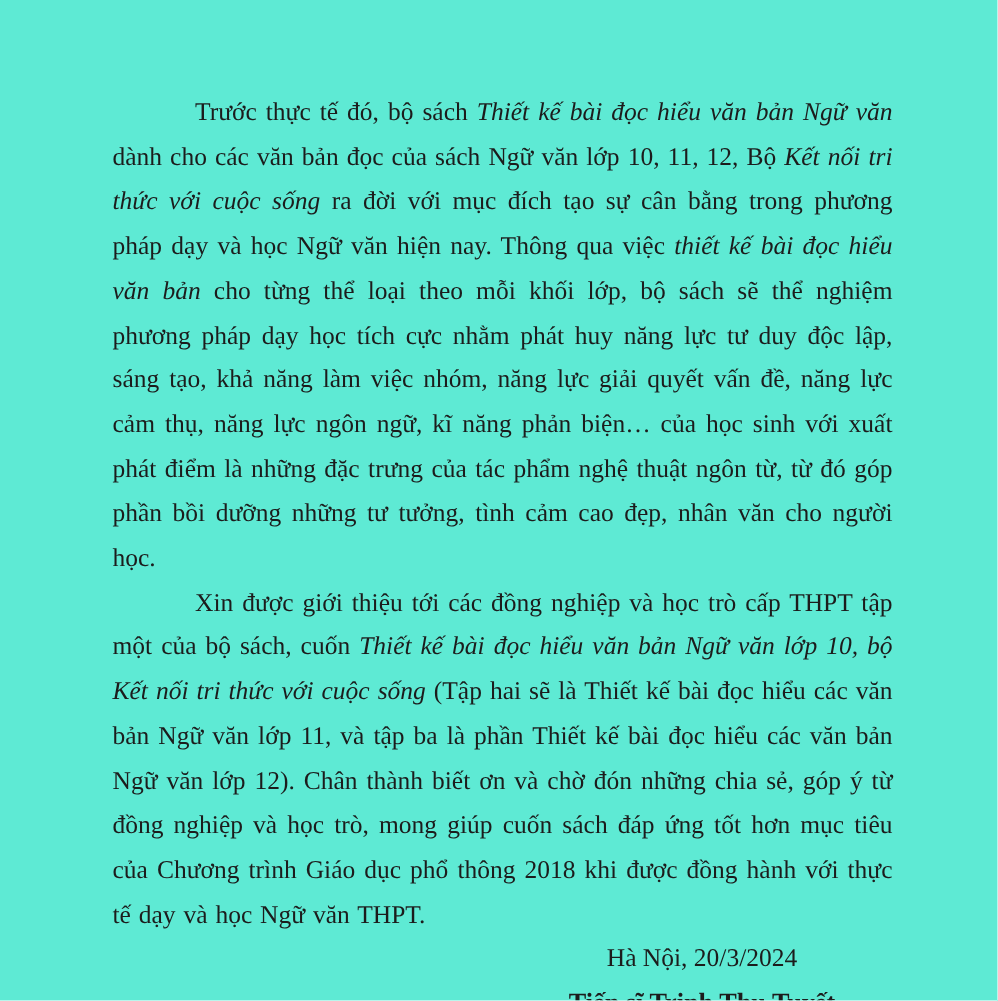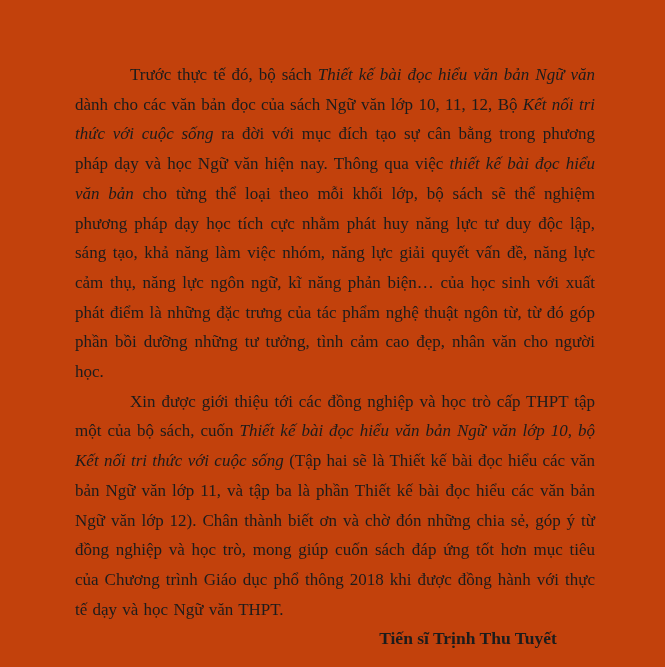--- a/index.html
+++ b/index.html
@@ -4,21 +4,21 @@
 <style>
   html, body {
     margin: 0;
     padding: 0;
     background: #ffffff;
   }
   .page {
     position: relative;
     width: 665px;
     height: 667px;
-    background: #c2410c;
+    background: #5eead4;
     overflow: hidden;
     box-sizing: border-box;
     padding: 60px 70px 0 75px;
     font-family: "Liberation Serif", "DejaVu Serif", serif;
     font-size: 17px;
     line-height: 29.7px;
     color: #1c1c1c;
   }
   .doc-body p.body-para {
     margin: 0;
@@ -47,15 +47,16 @@
 </head>
 <body>
 
 <div class="page">
   <div class="doc-body" id="doc-body">
 
   <p class="body-para"><span class="run-regular">Trước thực tế đó, bộ sách </span><span class="run-italic">Thiết kế bài đọc hiểu văn bản Ngữ văn</span><span class="run-regular"> dành cho các văn bản đọc của sách Ngữ văn lớp 10, 11, 12, Bộ </span><span class="run-italic">Kết nối tri thức với cuộc sống</span><span class="run-regular"> ra đời với mục đích tạo sự cân bằng trong phương pháp dạy và học Ngữ văn hiện nay. Thông qua việc </span><span class="run-italic">thiết kế bài đọc hiểu văn bản</span><span class="run-regular"> cho từng thể loại theo mỗi khối lớp, bộ sách sẽ thể nghiệm phương pháp dạy học tích cực nhằm phát huy năng lực tư duy độc lập, sáng tạo, khả năng làm việc nhóm, năng lực giải quyết vấn đề, năng lực cảm thụ, năng lực ngôn ngữ, kĩ năng phản biện… của học sinh với xuất phát điểm là những đặc trưng của tác phẩm nghệ thuật ngôn từ, từ đó góp phần bồi dưỡng những tư tưởng, tình cảm cao đẹp, nhân văn cho người học.</span></p>
       <p class="body-para"><span class="run-regular">Xin được giới thiệu tới các đồng nghiệp và học trò cấp THPT tập một của bộ sách, cuốn </span><span class="run-italic">Thiết kế bài đọc hiểu văn bản Ngữ văn lớp 10, bộ Kết nối tri thức với cuộc sống</span><span class="run-regular"> (Tập hai sẽ là Thiết kế bài đọc hiểu các văn bản Ngữ văn lớp 11, và tập ba là phần Thiết kế bài đọc hiểu các văn bản Ngữ văn lớp 12). Chân thành biết ơn và chờ đón những chia sẻ, góp ý từ đồng nghiệp và học trò, mong giúp cuốn sách đáp ứng tốt hơn mục tiêu của Chương trình Giáo dục phổ thông 2018 khi được đồng hành với thực tế dạy và học Ngữ văn THPT.</span></p>
     </div>
   <div class="signature-block">
+    <p class="sig-date">Hà Nội, 20/3/2024</p>
     <p class="sig-author">Tiến sĩ Trịnh Thu Tuyết</p>
   </div>
 </div>
 
 </body></html>

